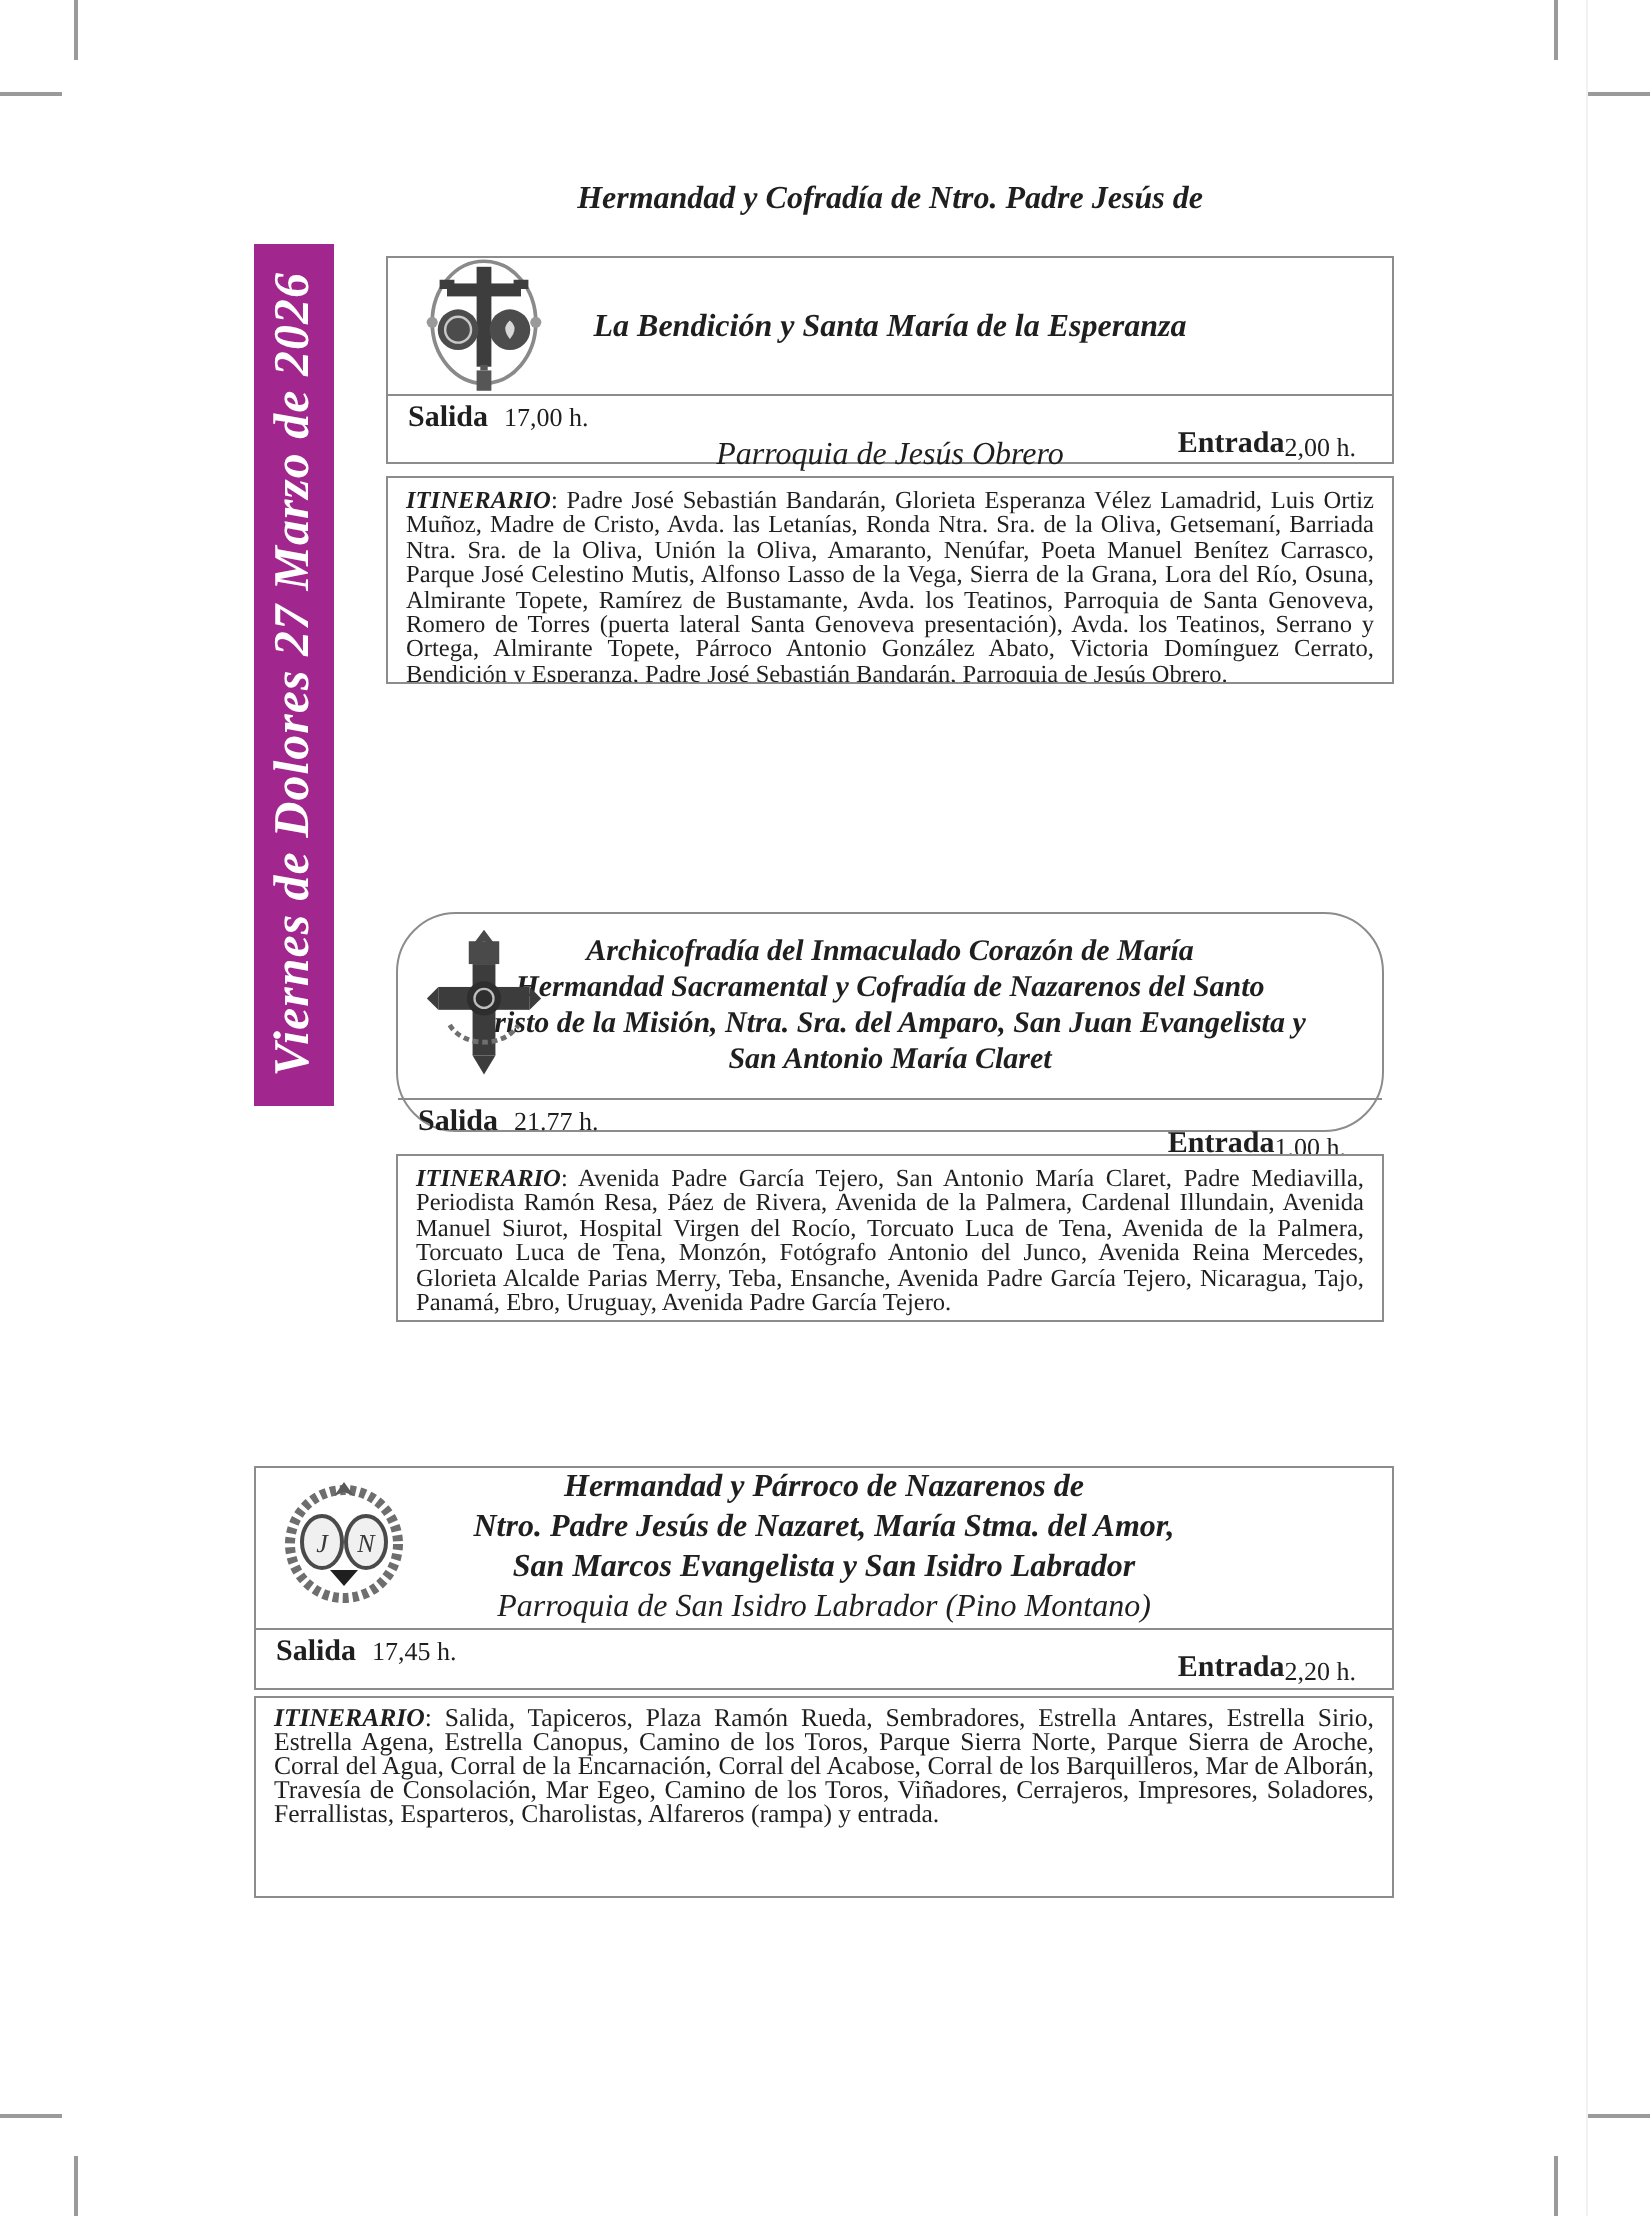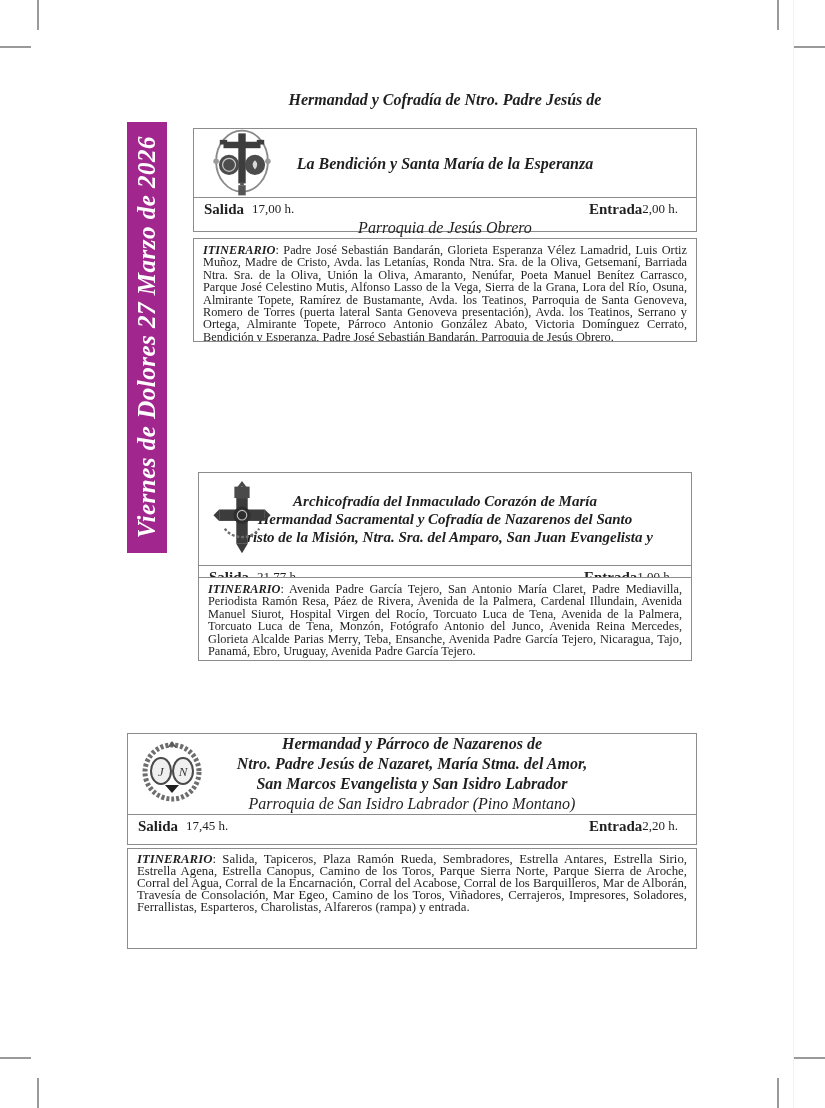--- a/index.html
+++ b/index.html
@@ -38,21 +38,21 @@
   .s2 .title-line { font-size:15px; line-height:18px; }
   .s2 .parish { font-size:15px; line-height:19px; }
   .s3 .title-line { font-size:16px; line-height:20px; }
   .s3 .parish { font-size:16px; line-height:20px; }
 
   .times-row {
     border-top:1px solid #8c8c8c; display:flex; justify-content:space-between;
     padding:3px 10px 2px 10px; box-sizing:border-box;
   }
   .times-col { display:flex; flex-direction:row; }
-  .times-col.right { align-items:flex-start; }
+  .times-col.right { align-items:flex-end; }
   .time-label { font-weight:bold; font-size:15px; line-height:17px; }
   .time-value { font-size:13px; line-height:15px; }
   .times-col.left .time-value { margin-left:8px; }
   .times-col.right .time-value { margin-right:8px; }
 
   .itin {
     position:absolute; border:1px solid #8c8c8c; background:#fff; box-sizing:border-box;
     padding:5px 9px; overflow:hidden;
   }
   .itin p { margin:0; text-align:justify; }
@@ -114,40 +114,41 @@
       <div class="times-col right">
         <span class="time-label">Entrada</span>
         <span class="time-value">2,00 h.</span>
       </div>
     </div>
   </div>
   <div class="itin i1" style="left:193px;top:238px;width:504px;height:104px;">
     <p><b class="it-label">ITINERARIO</b><span>: Padre José Sebastián Bandarán, Glorieta Esperanza Vélez Lamadrid, Luis Ortiz Muñoz, Madre de Cristo, Avda. las Letanías, Ronda Ntra. Sra. de la Oliva, Getsemaní, Barriada Ntra. Sra. de la Oliva, Unión la Oliva, Amaranto, Nenúfar, Poeta Manuel Benítez Carrasco, Parque José Celestino Mutis, Alfonso Lasso de la Vega, Sierra de la Grana, Lora del Río, Osuna, Almirante Topete, Ramírez de Bustamante, Avda. los Teatinos, Parroquia de Santa Genoveva, Romero de Torres (puerta lateral Santa Genoveva presentación), Avda. los Teatinos, Serrano y Ortega, Almirante Topete, Párroco Antonio González Abato, Victoria Domínguez Cerrato, Bendición y Esperanza, Padre José Sebastián Bandarán, Parroquia de Jesús Obrero.</span></p>
   </div>
 
-  <div class="card s2" style="left:198px;top:472px;width:494px;height:110px;">
+  <div class="card s2" style="left:198px;top:456px;width:494px;height:110px;border-radius:30px;">
     <div class="hdr" style="height:92px;">
       <div class="emblem" style="left:8px;top:4px;width:70px;height:84px;">
         <svg width="60" height="80" viewBox="0 0 60 84">
           <polygon points="30,2 36,10 30,8 24,10" fill="#4a4a4a"></polygon>
           <rect x="22" y="8" width="16" height="12" fill="#4a4a4a"></rect>
           <rect x="24" y="20" width="12" height="48" fill="#3c3c3c"></rect>
           <rect x="6" y="32" width="48" height="12" fill="#3c3c3c"></rect>
           <polygon points="6,32 0,38 6,44" fill="#3c3c3c"></polygon>
           <polygon points="54,32 60,38 54,44" fill="#3c3c3c"></polygon>
           <polygon points="24,68 30,78 36,68" fill="#3c3c3c"></polygon>
           <circle cx="30" cy="38" r="9" fill="#2e2e2e"></circle>
           <circle cx="30" cy="38" r="5" fill="none" stroke="#bdbdbd" stroke-width="1.2"></circle>
           <path d="M12 52 a20 16 0 0 0 36 0" fill="none" stroke="#6f6f6f" stroke-width="2.5" stroke-dasharray="3 2"></path>
         </svg>
       </div>
       <div class="titles">
         <div class="title-line">Archicofradía del Inmaculado Corazón de María</div>
         <div class="title-line">Hermandad Sacramental y Cofradía de Nazarenos del Santo</div>
         <div class="title-line">Cristo de la Misión, Ntra. Sra. del Amparo, San Juan Evangelista y</div>
+        <div class="title-line">San Antonio María Claret</div>
       </div>
     </div>
     <div class="times-row" style="height:34px;">
       <div class="times-col left">
         <span class="time-label">Salida</span>
         <span class="time-value">21.77 h.</span>
       </div>
       <div class="times-col right">
         <span class="time-label">Entrada</span>
         <span class="time-value">1.00 h.</span>

